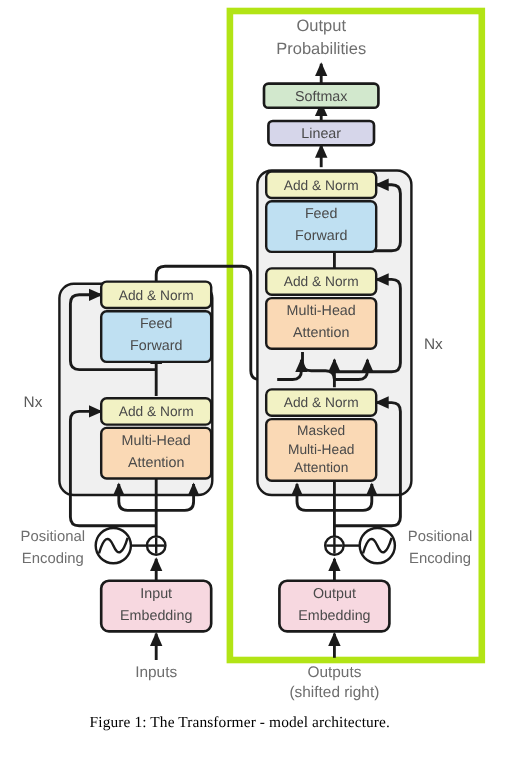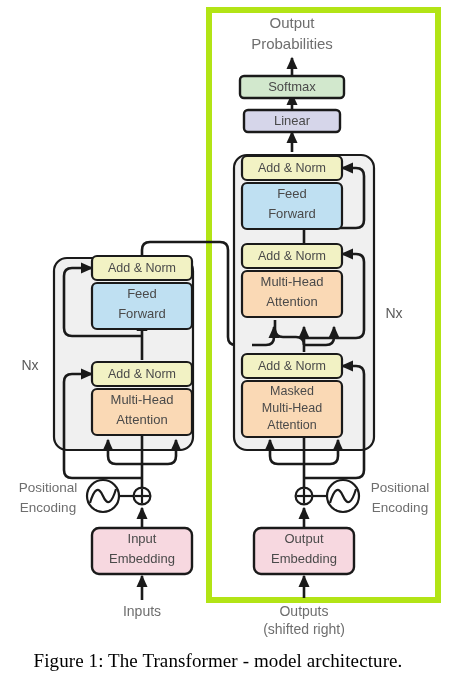--- a/index.html
+++ b/index.html
@@ -3,21 +3,21 @@
 <meta charset="utf-8">
 <style>
   html,body{margin:0;padding:0;background:#ffffff;}
   body{width:470px;height:692px;overflow:hidden;font-family:"Liberation Sans",sans-serif;}
   #fig{position:relative;width:470px;height:692px;background:#fff;}
   svg{display:block;}
   .boxlabel{font-family:"Liberation Sans",sans-serif;fill:#4a4a4a;text-anchor:middle;dominant-baseline:middle;}
   .outlabel{font-family:"Liberation Sans",sans-serif;fill:#6e6e6e;text-anchor:middle;dominant-baseline:middle;}
   .nxlabel{font-family:"Liberation Sans",sans-serif;fill:#5a5a5a;text-anchor:middle;dominant-baseline:middle;}
   .caption{position:absolute;left:0;top:650px;width:436px;text-align:center;
-           font-family:"Liberation Serif",serif;font-size:19px;color:#000;letter-spacing:0.1px;}
+           font-family:"Liberation Serif",serif;font-size:14px;color:#000;letter-spacing:0.1px;}
 </style>
 </head>
 <body>
 
 <div id="fig">
 
 <svg width="470" height="650" viewBox="0 0 470 650">
   <defs>
     <marker id="arrow" viewBox="0 0 10 10" refX="8.4" refY="5" markerWidth="5.2" markerHeight="5.2" orient="auto-start-reverse">
       <path d="M 0 0.8 L 9.4 5 L 0 9.2 z" fill="#1a1a1a"></path>

